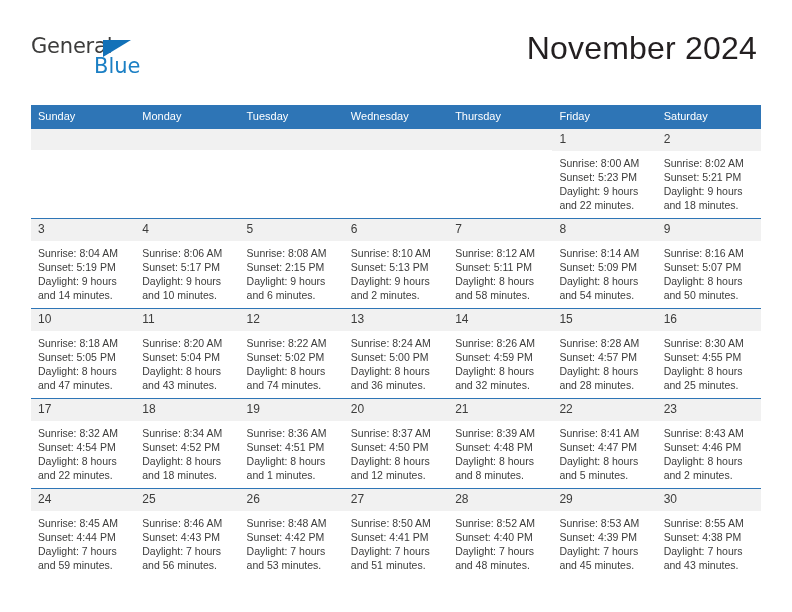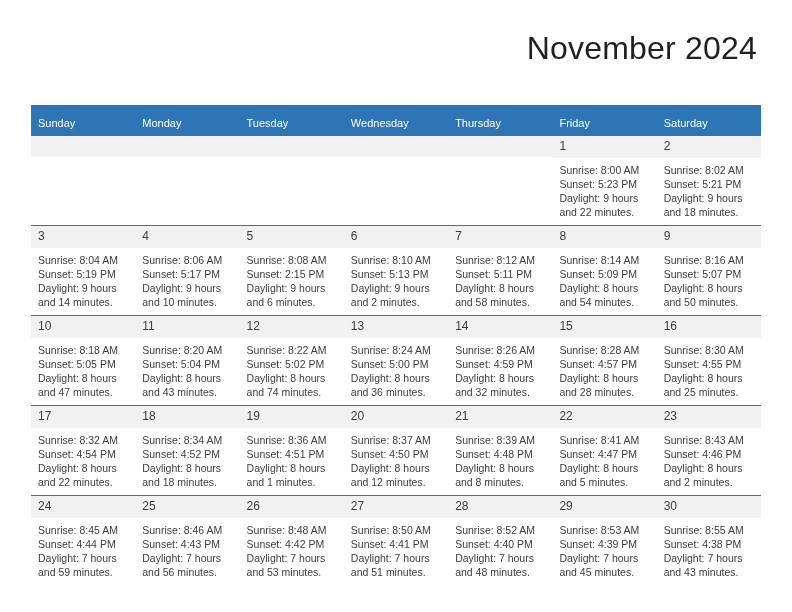--- a/index.html
+++ b/index.html
@@ -95,21 +95,21 @@
     width: 730px;
     border-collapse: collapse;
     table-layout: fixed;
   }
   .calendar th {
     background: #2e75b6;
     color: #ffffff;
     font-size: 11px;
     font-weight: normal;
     text-align: left;
-    padding: 12px 0 6px 7px;
+    padding: 5px 0 6px 7px;
     height: 11px;
     line-height: 1.1;
   }
   .calendar td {
     vertical-align: top;
     padding: 0;
     height: 89px;
     border-top: 1.3px solid #2e75b6;
     background: #ffffff;
   }
@@ -135,20 +135,25 @@
     white-space: nowrap;
   }
 </style>
 </head>
 <body>
 
 <div class="page">
 
   <div class="header">
 
+    <div class="logo">
+      <span class="logo-general">General</span>
+      <span class="logo-triangle"></span>
+      <span class="logo-blue">Blue</span>
+    </div>
 
     <div class="title-block">
       <h1 class="cal-title">November 2024</h1>
     </div>
 
   </div>
 
   <table class="calendar">
     <colgroup>
       <col style="width:14.2857%">

